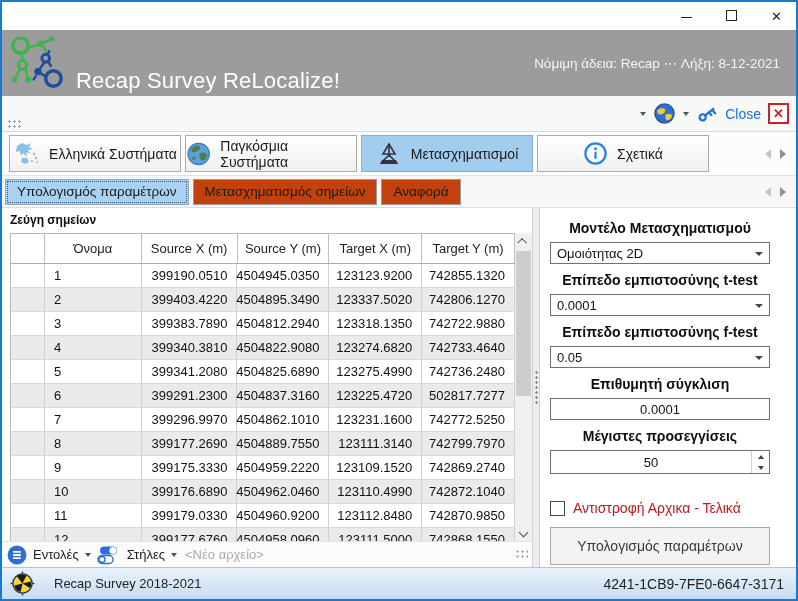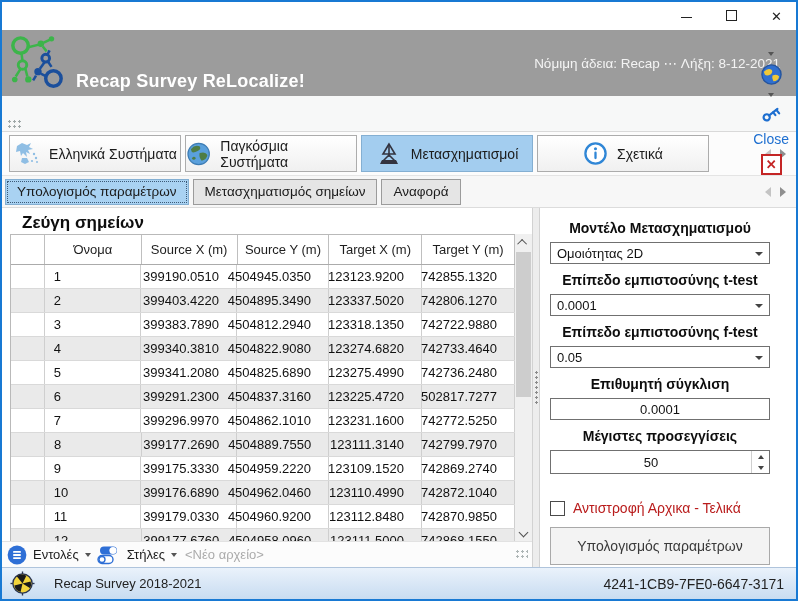--- a/index.html
+++ b/index.html
@@ -14,61 +14,61 @@
 
   
   .titlebar{height:28px; background:#fff; display:flex; justify-content:flex-end; align-items:center; padding-right:14px; gap:34px; flex:0 0 auto;}
   .tb-btn{color:#222; font-size:14px; line-height:1; cursor:default;}
   .min-glyph{display:inline-block; width:11px; border-bottom:1px solid #222; transform:translateY(-3px);}
   .max-glyph{display:inline-block; width:11px; height:11px; border:1px solid #222;}
   .close-glyph{font-size:13px;}
 
   
   .banner{height:66px; background:var(--banner-bg); display:flex; align-items:center; padding:0 16px 0 6px; flex:0 0 auto;}
-  .banner-title{color:#fff; font-size:18px; font-weight:bold; margin-left:10px; letter-spacing:.2px;margin-top:36px;}
+  .banner-title{color:#fff; font-size:22px; font-weight:normal; margin-left:10px; letter-spacing:.2px;margin-top:36px;}
   .banner-license{margin-left:auto; color:#F4F4F4; font-size:13.5px;}
 
   
   .toolbar{height:36px; background:#F7F8F8; border-bottom:1px solid #D9D9D9; display:flex; align-items:center; position:relative; flex:0 0 auto;}
   .toolbar-grip{position:absolute; left:5px; bottom:3px; width:14px; height:9px;
     background:radial-gradient(circle,#9FA8A8 1px,transparent 1.3px); background-size:5px 5px;}
-  .toolbar-right{margin-left:auto; display:flex; align-items:center; gap:7px; padding-right:7px;flex-direction:column;}
+  .toolbar-right{margin-left:auto; display:flex; align-items:center; gap:7px; padding-right:7px;}
   .mini-caret{width:0; height:0; border-left:3.5px solid transparent; border-right:3.5px solid transparent; border-top:4px solid #555;}
   .close-label{color:var(--accent-blue); font-size:14px;}
   .red-x{width:21px; height:21px; border:2px solid var(--close-red); color:var(--close-red); background:#fff;
     display:flex; align-items:center; justify-content:center; font-size:13px; font-weight:bold;}
 
   
   .tabrow{height:44px; background:#FCFCFC; display:flex; align-items:center; padding-left:7px; gap:4px; flex:0 0 auto; border-bottom:1px solid #E4E4E4;}
   .tab{width:172px; height:37px; border:1px solid #ACACAC; background:linear-gradient(#FFFFFF,#F0F0F0);
     display:flex; align-items:center; justify-content:center; gap:9px; font-size:14px; color:#1b1b1b; cursor:default;}
   .tab.active{background:var(--selected-tab); border-color:#84AFD2;}
   .nav-arrows{margin-left:auto; display:flex; gap:9px; padding-right:10px; align-items:center;}
   .arr-left{width:0;height:0;border-top:5px solid transparent;border-bottom:5px solid transparent;border-right:6px solid #C4C4C4;}
   .arr-right{width:0;height:0;border-top:5px solid transparent;border-bottom:5px solid transparent;border-left:6px solid #8F8F8F;}
 
   
   .subtabrow{height:32px; background:#F7F7F7; border-bottom:1px solid #DCDCDC; display:flex; align-items:center; padding-left:3px; gap:4px; flex:0 0 auto;}
-  .subtab{height:26px; padding:0 11px; border:1px solid #9B9B9B; background:#e5e5e5; font-size:13.5px; color:#1b1b1b; display:flex; align-items:center; cursor:default;}
+  .subtab{height:26px; padding:0 11px; border:1px solid #9B9B9B; background:#c2410c; font-size:13.5px; color:#1b1b1b; display:flex; align-items:center; cursor:default;}
   .subtab.active{background:#A9D2F2; outline:1px dotted #3c5a77; outline-offset:-3px; border-color:#84AFD2;}
 
   
   .content{flex:1 1 auto; display:flex; background:#fff; min-height:0;}
   .left-panel{width:530px; display:flex; flex-direction:column; min-width:0;}
-  .points-title{font-size:17px; font-weight:bold; color:#0d0d0d; padding:5px 8px 2px 20px; height:26px;}
+  .points-title{font-size:12px; font-weight:bold; color:#0d0d0d; padding:5px 8px 2px 8px; height:26px;}
   .table-zone{flex:1 1 auto; display:flex; margin-left:8px; min-height:0; overflow:hidden;}
   .grid{width:505px; border-top:1px solid #B9B9B9; border-left:1px solid #B9B9B9; overflow:hidden;}
   .thead{display:flex; height:30px; background:#fff; border-bottom:1px solid #ABABAB;}
   .thcell{display:flex; align-items:center; justify-content:center; font-size:13px; color:#1e1e1e; border-right:1px solid #BFBFBF;}
   .trow{display:flex; height:24px; border-bottom:1px solid #D9D9D9; background:#fff;}
   .trow:nth-child(even){background:var(--row-alt);}
   .tcell{display:flex; align-items:center; font-size:13px; color:#111; border-right:1px solid #CFCFCF;}
   .selcell{width:34px;}
   .namecell{width:97px; padding-left:9px;}
-  .numcell{justify-content:flex-end; padding-right:17px;}
+  .numcell{justify-content:flex-end; padding-right:9px;}
   .c-sx{width:96px;} .c-sy{width:92px;text-align:right;} .c-tx{width:93px;} .c-ty{width:93px;}
   .vscroll{width:17px; background:#F0F0F0; display:flex; flex-direction:column; align-items:center;}
   .sbtn{width:17px; height:17px; display:flex; align-items:center; justify-content:center;}
   .chev-up{width:7px;height:7px;border-left:1.6px solid #505050;border-top:1.6px solid #505050;transform:rotate(45deg) translateY(2px);}
   .chev-down{width:7px;height:7px;border-left:1.6px solid #505050;border-top:1.6px solid #505050;transform:rotate(225deg);}
   .sthumb{width:15px; height:145px; background:#CDCDCD; margin-top:1px;}
   .sspace{flex:1;}
 
   .grid-footer{height:26px; background:#FCFCFC; border-top:1px solid #E2E2E2; display:flex; align-items:center; gap:6px; padding-left:5px; flex:0 0 auto;}
   .gf-label{font-size:13px; color:#1b1b1b;}

